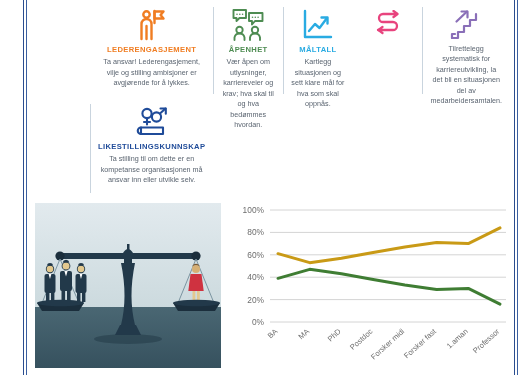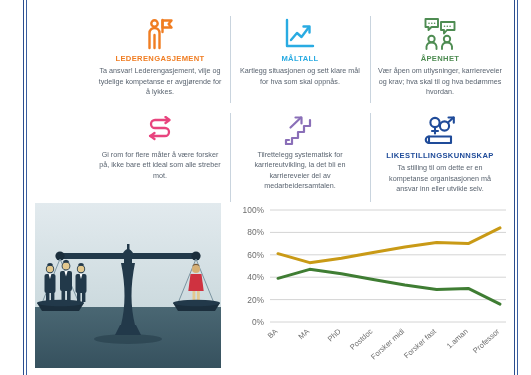--- a/index.html
+++ b/index.html
@@ -13,22 +13,22 @@
 
   
   .frame-rule { position: absolute; top: 0; bottom: 0; width: 1px; background: #2a4d8f; }
   .frame-rule.outer { background: #3a5fa0; }
   .rule-left-a  { left: 23px; }
   .rule-left-b  { left: 26px; }
   .rule-right-a { left: 514px; }
   .rule-right-b { left: 517px; }
 
   
-  .cards { position: absolute; left: 90px; top: 12px; width: 420px; height: 196px;
-           display: grid; grid-template-columns: 1fr 1fr 1fr; grid-template-rows: 97px 99px; }
+  .cards { position: absolute; left: 90px; top: 3px; width: 420px; height: 196px;
+           display: grid; grid-template-columns: 1fr 1fr 1fr 1fr 1fr; grid-template-rows: 97px 99px; }
   .card { position: relative; padding: 3px 8px 0 8px; text-align: center; }
   .card + .card::before {
     content: ""; position: absolute; left: 0; top: 4px; bottom: 6px; width: 1px; background: #c9d4de;
   }
   .cards .card:nth-child(4)::before,
   .cards .card:nth-child(5)::before,
   .cards .card:nth-child(6)::before {
     content: ""; position: absolute; left: 0; top: 4px; bottom: 6px; width: 1px; background: #c9d4de;
   }
   .cards .card:nth-child(4)::before { background: none; }
@@ -80,35 +80,21 @@
           <g fill="none" stroke="#f07d22" stroke-width="2.4" stroke-linejoin="round" stroke-linecap="round">
             <circle cx="11.5" cy="6.5" r="3.2"></circle>
             <path d="M6.5 31 V16 a5 5 0 0 1 5-5 h0 a5 5 0 0 1 5 5 V31"></path>
             <path d="M11.5 18 V31"></path>
             <path d="M19.5 3 V15"></path>
             <path d="M19.5 3.5 H28.5 L25.6 7 L28.5 10.5 H19.5 Z"></path>
           </g>
         </svg>
       </div>
       <div class="card-title c-orange">LEDERENGASJEMENT</div>
-      <div class="card-body">Ta ansvar! Lederengasjement, vilje og tydelige kompetanse er avgjørende for å lykkes.</div>
-    </div>
-
-    <div class="card">
-      <div class="card-icon">
-        <svg width="34" height="34" viewBox="0 0 34 34">
-          <g fill="none" stroke="#29abe2" stroke-width="2.4" stroke-linejoin="round" stroke-linecap="round">
-            <path d="M4 3 V29 H30"></path>
-            <path d="M8 23 L14 16 L18.5 20 L26 10"></path>
-            <path d="M20.5 9.5 H26.5 V15.5"></path>
-          </g>
-        </svg>
-      </div>
-      <div class="card-title c-cyan">MÅLTALL</div>
-      <div class="card-body">Kartlegg situasjonen og sett klare mål for hva som skal oppnås.</div>
+      <div class="card-body">Ta ansvar! Lederengasjement, vilje og stilling ambisjoner er avgjørende for å lykkes.</div>
     </div>
 
     <div class="card">
       <div class="card-icon">
         <svg width="36" height="34" viewBox="0 0 36 34">
           <g fill="none" stroke="#4e8c52" stroke-width="1.9" stroke-linejoin="round" stroke-linecap="round">
             <path d="M3.5 2 H16 V10 H9.5 L6.5 13 V10 H3.5 Z"></path>
             <path d="M19 5 H32.5 V13 H25 L22 16.5 V13 H19 Z"></path>
             <circle cx="9.5" cy="22" r="3.2"></circle>
             <path d="M4.5 32 V29.5 a5 5 0 0 1 5-4 h0 a5 5 0 0 1 5 4 V32"></path>
@@ -124,44 +110,57 @@
               <circle cx="28.1" cy="9.2" r="0.8"></circle>
           </g>
         </svg>
       </div>
       <div class="card-title c-green">ÅPENHET</div>
       <div class="card-body">Vær åpen om utlysninger, karriereveier og krav; hva skal til og hva bedømmes hvordan.</div>
     </div>
 
     <div class="card">
       <div class="card-icon">
+        <svg width="34" height="34" viewBox="0 0 34 34">
+          <g fill="none" stroke="#29abe2" stroke-width="2.4" stroke-linejoin="round" stroke-linecap="round">
+            <path d="M4 3 V29 H30"></path>
+            <path d="M8 23 L14 16 L18.5 20 L26 10"></path>
+            <path d="M20.5 9.5 H26.5 V15.5"></path>
+          </g>
+        </svg>
+      </div>
+      <div class="card-title c-cyan">MÅLTALL</div>
+      <div class="card-body">Kartlegg situasjonen og sett klare mål for hva som skal oppnås.</div>
+    </div>
+
+    <div class="card">
+      <div class="card-icon">
         <svg width="32" height="30" viewBox="0 0 32 30">
           <g fill="none" stroke="#e8447e" stroke-width="2.3" stroke-linejoin="round" stroke-linecap="round">
             <path d="M25 4 H11 a4 4 0 0 0 0 8 h10 a4 4 0 0 1 0 8 H7"></path>
             <path d="M21.5 1 L25.5 4 L21.5 7"></path>
             <path d="M10.5 17 L6.5 20 L10.5 23"></path>
             <path d="M7 20 H6"></path>
           </g>
         </svg>
       </div>
-      <div class="card-body">Gi rom for flere måter å være forsker på, ikke bare ett ideal som alle streber mot.</div>
     </div>
 
     <div class="card">
       <div class="card-icon">
         <svg width="32" height="32" viewBox="0 0 32 32">
           <g fill="none" stroke="#8a6fb8" stroke-width="2.2" stroke-linejoin="round" stroke-linecap="round">
             <path d="M2 29 H8 V23 H14 V17 H20 V11 H26 V5"></path>
             <path d="M2 29 V25 H5"></path>
             <path d="M6.5 12.5 L17 2.5"></path>
             <path d="M11.5 2.5 H17.5 V8.5"></path>
           </g>
         </svg>
       </div>
-      <div class="card-body">Tilrettelegg systematisk for karriereutvikling, la det bli en karriereveier del av medarbeidersamtalen.</div>
+      <div class="card-body">Tilrettelegg systematisk for karriereutvikling, la det bli en situasjonen del av medarbeidersamtalen.</div>
     </div>
 
     <div class="card">
       <div class="card-icon">
         <svg width="34" height="32" viewBox="0 0 34 32">
           <g fill="none" stroke="#1f4b99" stroke-width="2.1" stroke-linejoin="round" stroke-linecap="round">
             <circle cx="12" cy="7.5" r="4.6"></circle>
             <path d="M12 12.5 V18.5"></path>
             <path d="M9 16 H15"></path>
             <circle cx="21.5" cy="11" r="4.6"></circle>

